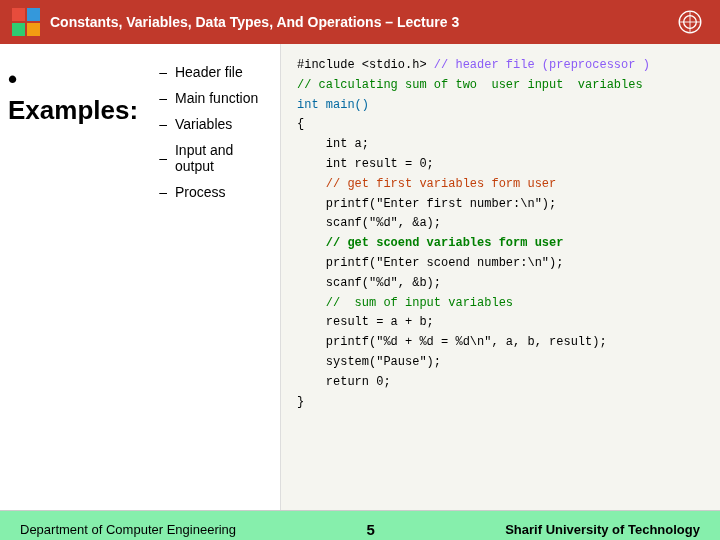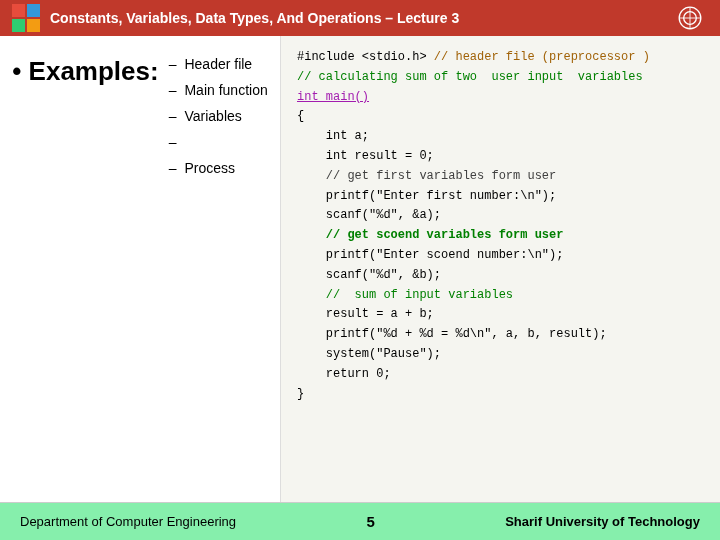--- a/index.html
+++ b/index.html
@@ -12,21 +12,21 @@
       overflow: hidden;
     }
 
     .header {
       background: #c0392b;
       color: white;
       display: flex;
       align-items: center;
       justify-content: space-between;
       padding: 6px 12px;
-      height: 36px;
+      height: 44px;
     }
 
     .header-left {
       display: flex;
       align-items: center;
       gap: 10px;
     }
 
     .header-title {
       font-size: 14px;
@@ -163,36 +163,37 @@
       <li>
         <span class="dash">–</span>
         <span>Main function</span>
       </li>
       <li>
         <span class="dash">–</span>
         <span>Variables</span>
       </li>
       <li>
         <span class="dash">–</span>
+        <span>Input and output</span>
       </li>
       <li>
         <span class="dash">–</span>
         <span>Process</span>
       </li>
     </ul>
   </div>
 
   <div class="right-panel">
-    <span class="code-line"><span style="color:#000;">#include &lt;stdio.h&gt; </span><span style="color:#a16207;">// header file (preprocessor )</span></span>
+    <span class="code-line"><span style="color:#000;">#include &lt;stdio.h&gt; </span><span style="color:#8b5cf6;">// header file (preprocessor )</span></span>
     <span class="code-line" style="color:#008000;">// calculating sum of two  user input  variables</span>
-    <span class="code-line" style="color:#a21caf;text-decoration:underline;">int main()</span>
+    <span class="code-line" style="color:#0369a1;">int main()</span>
     <span class="code-line" style="color:#000;">{</span>
     <span class="code-line" style="color:#000;">    int a;</span>
     <span class="code-line" style="color:#000;">    int result = 0;</span>
-    <span class="code-line" style="color:#404040;">    // get first variables form user</span>
+    <span class="code-line" style="color:#c2410c;">    // get first variables form user</span>
     <span class="code-line" style="color:#000;">    printf("Enter first number:\n");</span>
     <span class="code-line" style="color:#000;">    scanf("%d", &amp;a);</span>
     <span class="code-line" style="color:#008000;font-weight:bold;">    // get scoend variables form user</span>
     <span class="code-line" style="color:#000;">    printf("Enter scoend number:\n");</span>
     <span class="code-line" style="color:#000;">    scanf("%d", &amp;b);</span>
     <span class="code-line" style="color:#008000;">    //  sum of input variables</span>
     <span class="code-line" style="color:#000;">    result = a + b;</span>
     <span class="code-line" style="color:#000;">    printf("%d + %d = %d\n", a, b, result);</span>
     <span class="code-line" style="color:#000;">    system("Pause");</span>
     <span class="code-line" style="color:#000;">    return 0;</span>

